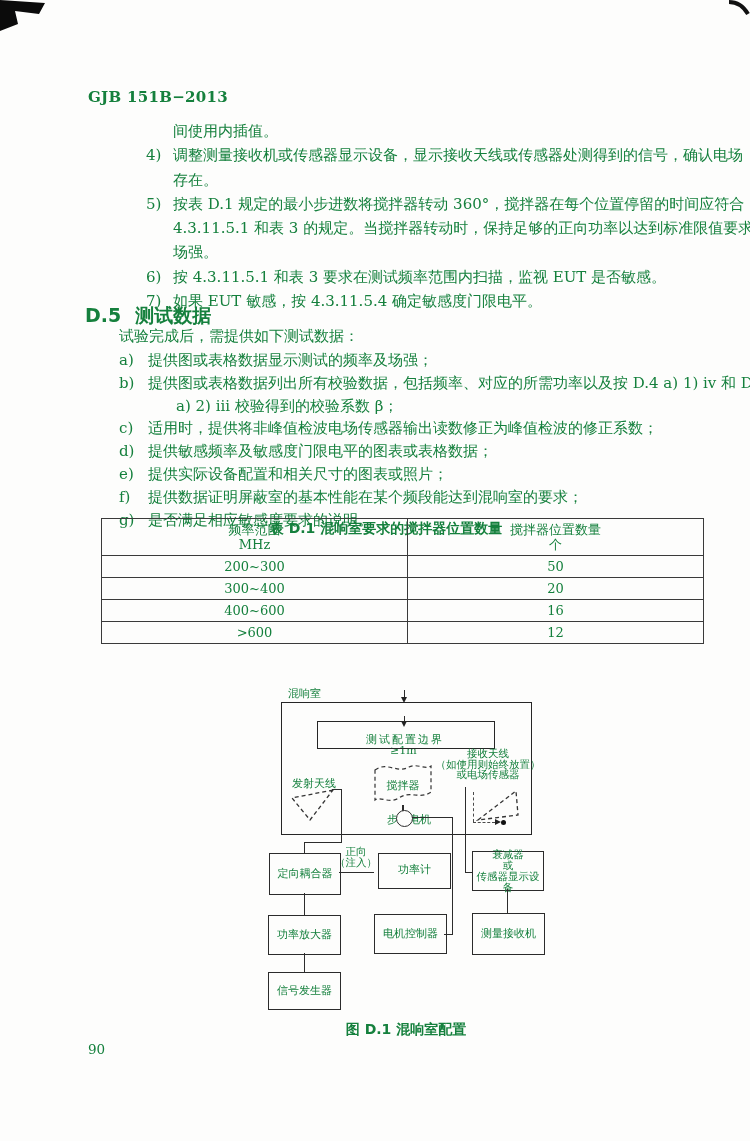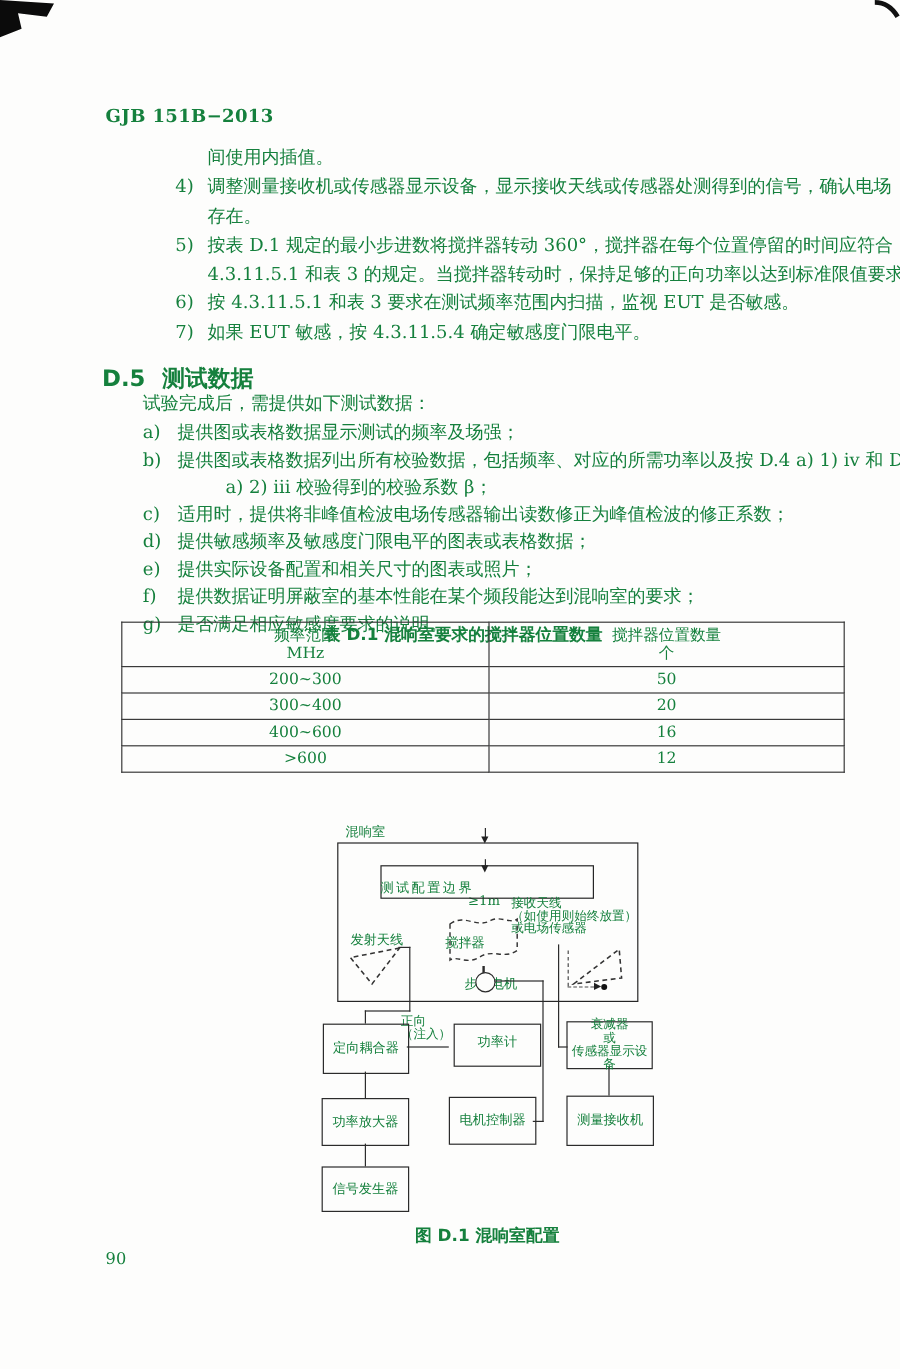--- a/index.html
+++ b/index.html
@@ -15,21 +15,21 @@
   .heading{font-family:"DejaVu Sans","Liberation Sans",sans-serif;font-weight:bold;font-size:19px;white-space:nowrap;}
   .heading .gap{display:inline-block;width:14px;}
   .capt{font-family:"DejaVu Sans","Liberation Sans",sans-serif;font-weight:bold;font-size:14px;white-space:nowrap;}
   table.d1{border-collapse:collapse;width:602px;table-layout:fixed;}
   table.d1 td{border:1px solid #3a3a3a;text-align:center;font-size:13px;padding:0;}
   table.d1{border:1.6px solid #2a2a2a;}
   .thcell{height:36px;line-height:15px;vertical-align:middle;}
   .drow td{height:21px;}
   
   .dg{font-size:11px;white-space:nowrap;}
-  .dgc{text-align:left;}
+  .dgc{text-align:center;}
   .pre{white-space:pre-line;}
   .rect{position:absolute;border:1.5px solid #262626;background:transparent;}
   .hline{position:absolute;height:1.4px;background:#2c2c2c;}
   .vline{position:absolute;width:1.4px;background:#2c2c2c;}
   .hdash{position:absolute;height:0;border-top:1.3px dashed #4a4a4a;}
   .vdash{position:absolute;width:0;border-left:1.3px dashed #4a4a4a;}
   .arrdn{position:absolute;width:0;height:0;border-left:3.5px solid transparent;border-right:3.5px solid transparent;border-top:6px solid #222;}
   .arrrt{position:absolute;width:0;height:0;border-top:3px solid transparent;border-bottom:3px solid transparent;border-left:6px solid #222;}
   .dot{position:absolute;width:5px;height:5px;background:#111;border-radius:50%;}
   .dbox{position:absolute;border:1.4px solid #2b2b2b;display:flex;align-items:center;justify-content:center;
@@ -66,20 +66,24 @@
       </div>
     <div class="bodyrow">
         <span class="mk">5)</span>
         <span>按表 D.1 规定的最小步进数将搅拌器转动 360°，搅拌器在每个位置停留的时间应符合</span>
       </div>
     <div class="bodyrow">
         <span class="mk"></span>
         <span>4.3.11.5.1 和表 3 的规定。当搅拌器转动时，保持足够的正向功率以达到标准限值要求的</span>
       </div>
     <div class="bodyrow">
+        <span class="mk"></span>
+        <span>场强。</span>
+      </div>
+    <div class="bodyrow">
         <span class="mk">6)</span>
         <span>按 4.3.11.5.1 和表 3 要求在测试频率范围内扫描，监视 EUT 是否敏感。</span>
       </div>
     <div class="bodyrow">
         <span class="mk">7)</span>
         <span>如果 EUT 敏感，按 4.3.11.5.4 确定敏感度门限电平。</span>
       </div>
   </div>
 
   <div class="abs heading" style="left:85px;top:303px;">
@@ -92,21 +96,21 @@
     <div class="bodyrow">
         <span class="mk">a)</span>
         <span>提供图或表格数据显示测试的频率及场强；</span>
       </div>
     <div class="bodyrow">
         <span class="mk">b)</span>
         <span>提供图或表格数据列出所有校验数据，包括频率、对应的所需功率以及按 D.4 a) 1) iv 和 D.4</span>
       </div>
     <div class="bodyrow">
         <span class="mk"></span>
-        <span style="margin-left:40px;">a) 2) iii 校验得到的校验系数 β；</span>
+        <span style="margin-left:28px;">a) 2) iii 校验得到的校验系数 β；</span>
       </div>
     <div class="bodyrow">
         <span class="mk">c)</span>
         <span>适用时，提供将非峰值检波电场传感器输出读数修正为峰值检波的修正系数；</span>
       </div>
     <div class="bodyrow">
         <span class="mk">d)</span>
         <span>提供敏感频率及敏感度门限电平的图表或表格数据；</span>
       </div>
     <div class="bodyrow">

